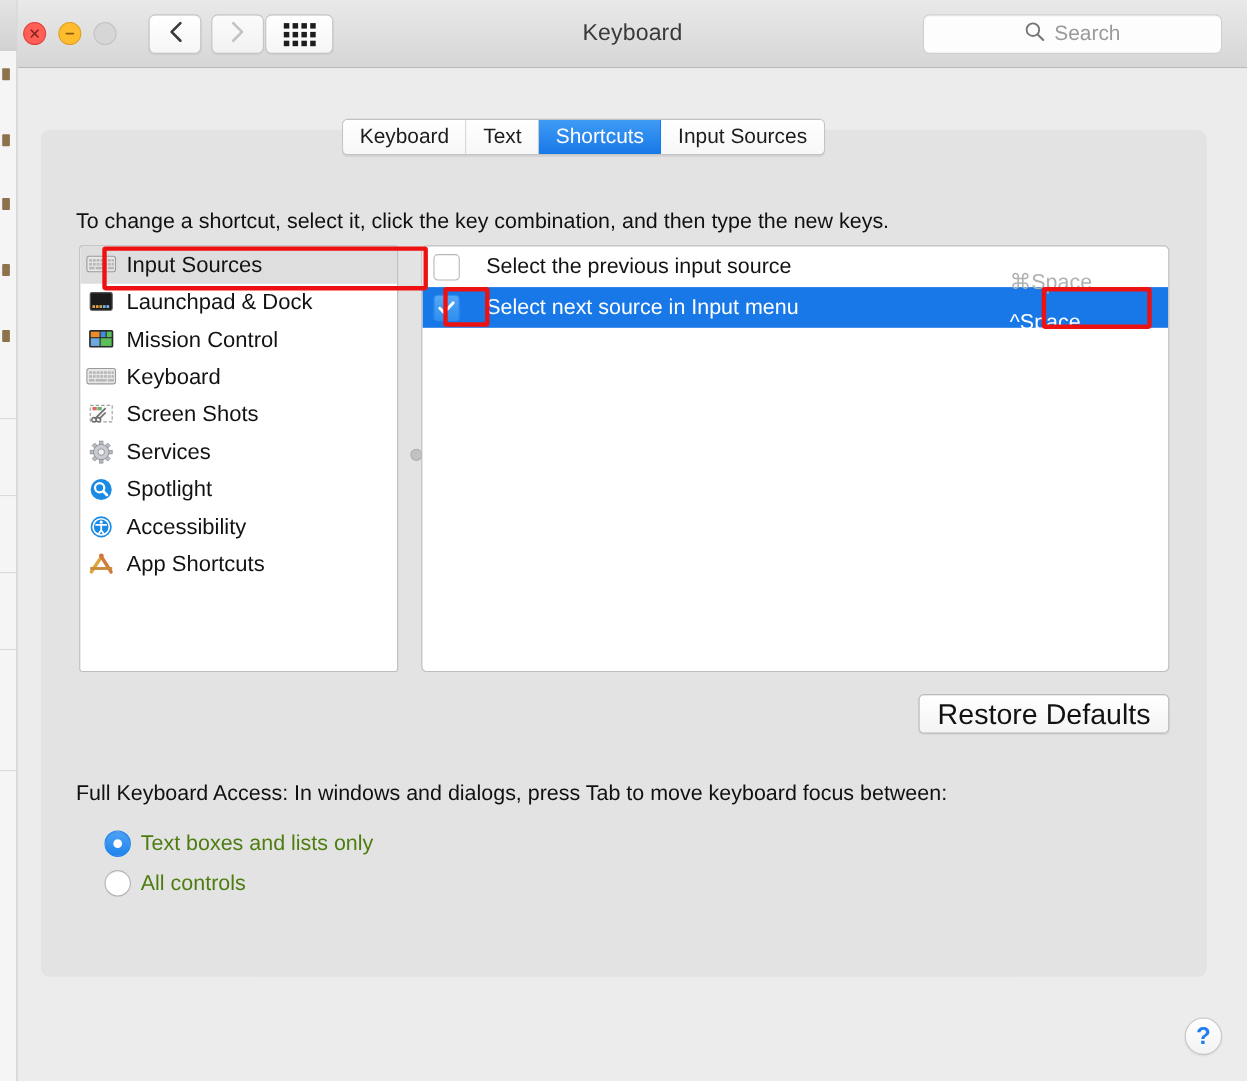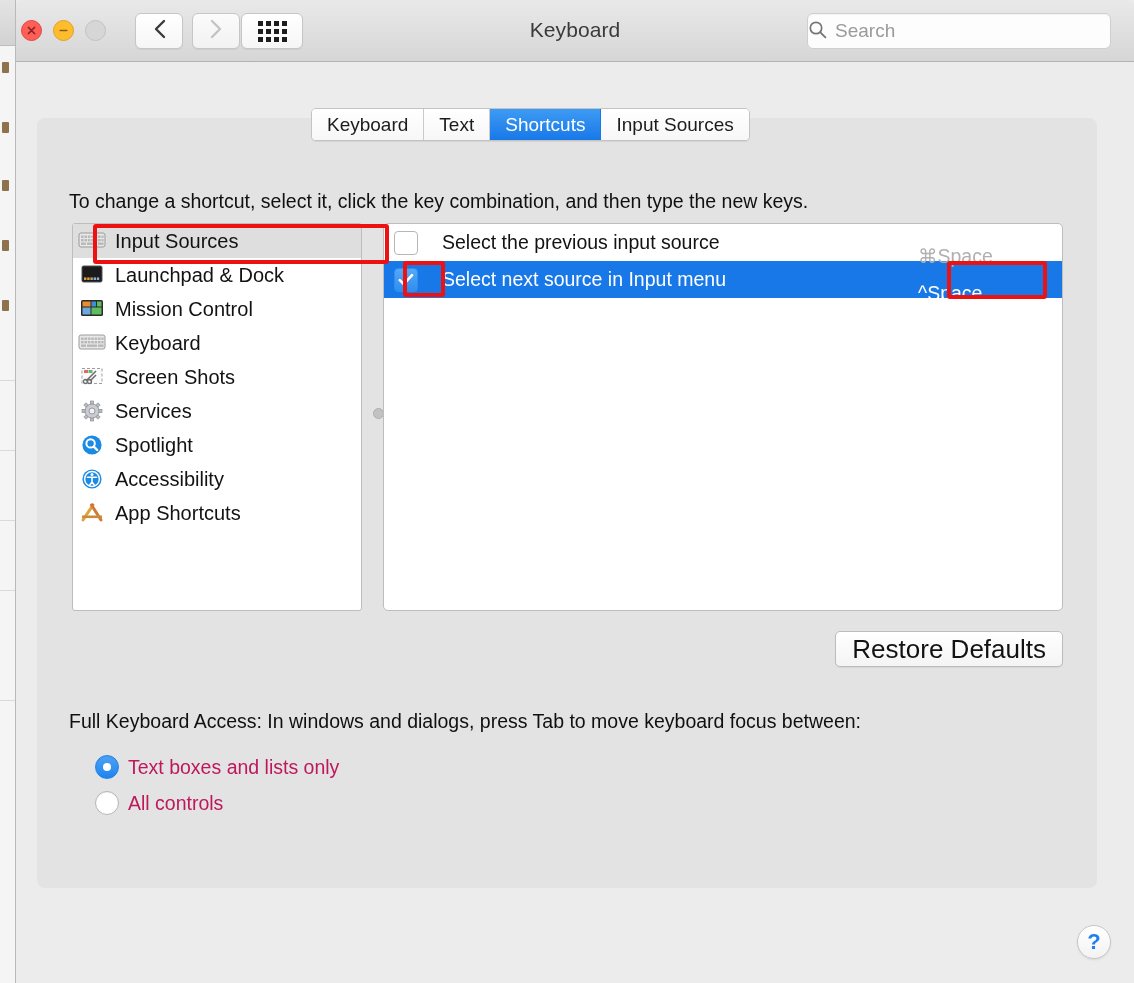--- a/index.html
+++ b/index.html
@@ -75,23 +75,23 @@
   .dotgrid { display: grid; grid-template-columns: repeat(4, 5px); gap: 3px; }
   .dotgrid i { width: 5px; height: 5px; background: #1d1d1d; display: block; }
 
   #win-title {
     position: absolute; left: 0; right: 0; top: 18px;
     text-align: center; font-size: 21px; color: #3a3a3a; letter-spacing: .1px;
   }
 
   #search-field {
     position: absolute; right: 23px; top: 13px;
-    width: 304px; height: 36px;
+    width: 272px; height: 36px;
     background: #fdfdfd; border: 1px solid #cfcfcf; border-radius: 6px;
-    display: flex; align-items: center; gap: 8px;
+    display: flex; align-items: center; justify-content: center; gap: 8px;
     box-shadow: inset 0 1px 1px rgba(0,0,0,.04);
   }
   #search-field .sf-inner { display: flex; align-items: center; gap: 8px; }
   #search-placeholder { font-size: 19px; color: #9a9a9a; }
 
   
   #content-panel {
     position: absolute; left: 21px; top: 118px;
     width: 1060px; height: 770px;
     background: #e3e3e3;
@@ -199,21 +199,21 @@
   }
 
   
   #fka-title {
     position: absolute; left: 32px; top: 592px;
     font-size: 19.5px; color: #101010; white-space: nowrap;
   }
   .radio-row {
     position: absolute; left: 58px;
     display: flex; align-items: center; gap: 9px;
-    font-size: 19.5px; color: #be185d;
+    font-size: 19.5px; color: #4d7c0f;
   }
   #radio-text { top: 637px; }
   #radio-all  { top: 673px; }
   .radio {
     width: 24px; height: 24px; border-radius: 50%;
     background: #ffffff; border: 1px solid #b4b4b4; flex: none;
     display: flex; align-items: center; justify-content: center;
     box-shadow: inset 0 1px 1px rgba(0,0,0,.05);
   }
   .radio.on { background: linear-gradient(#4ea2f4,#1f84ee); border-color: #1f84ee; }

